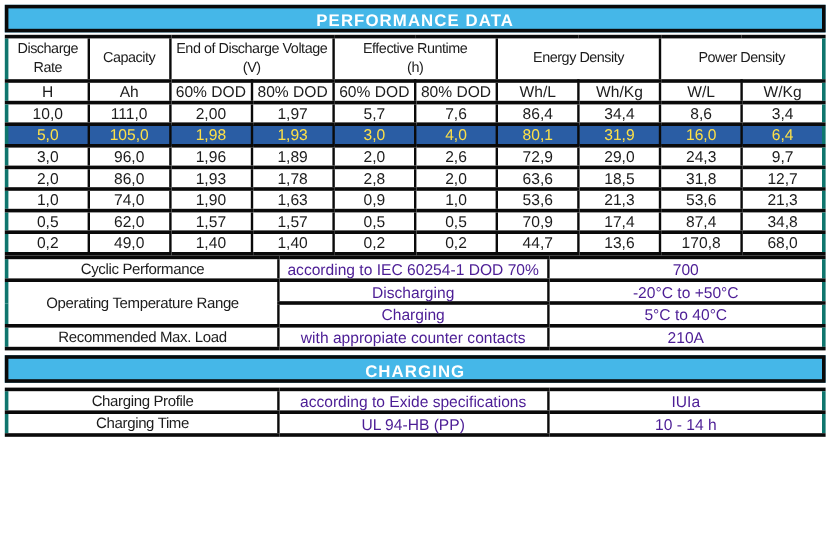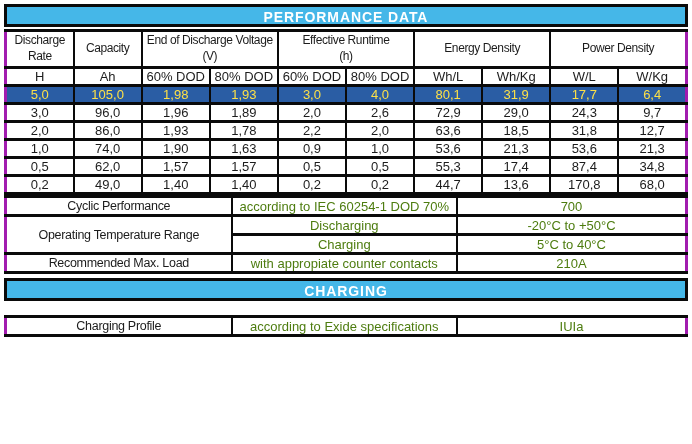--- a/index.html
+++ b/index.html
@@ -26,21 +26,21 @@
     font-size: 14px;
     letter-spacing: 0.9px;
     line-height: 1;
   }
 
   
   table.grid {
     width: 100%;
     border-collapse: collapse;
     table-layout: fixed;
-    border: 3px solid #a21caf;
+    border: 3px solid #0f766e;
     padding-left: 28px;
   }
   table.grid th, table.grid td {
     border: 2px solid #0a0a0a;
     border-top-width: 3px; border-bottom-width: 3px;
     text-align: center;
     vertical-align: middle;
     padding: 0 1px;
     background: #ffffff;
     font-size: 13px;
@@ -67,23 +67,23 @@
     font-size: 11px;
     font-weight: bold;
     color: #1c1c1c;
     margin: 4px 0 5px 1px;
     line-height: 1.2;
   }
 
   
   table.spec td { height: 19px; }
   table.spec td.label-cell { font-weight: normal; font-size: 12.5px; letter-spacing: -0.3px; }
-  table.spec td.desc-cell, table.spec td.value-cell { color: #4d7c0f; }
+  table.spec td.desc-cell, table.spec td.value-cell { color: #4c1d95; }
   .charging-bar { margin-top: 4px; }
-  table.charging { margin-top: 14px; }
+  table.charging { margin-top: 4px; }
 </style>
 </head>
 <body>
 
 <div class="page">
 
   <div class="title-bar">
     <span class="title-text">PERFORMANCE DATA</span>
   </div>
 
@@ -131,50 +131,62 @@
           <th>80% DOD</th>
           <th>60% DOD</th>
           <th>80% DOD</th>
           <th>Wh/L</th>
           <th>Wh/Kg</th>
           <th>W/L</th>
           <th>W/Kg</th>
         </tr>
       </thead>
     <tbody id="perf-body">
+        <tr>
+          <td>10,0</td>
+          <td>111,0</td>
+          <td>2,00</td>
+          <td>1,97</td>
+          <td>5,7</td>
+          <td>7,6</td>
+          <td>86,4</td>
+          <td>34,4</td>
+          <td>8,6</td>
+          <td>3,4</td>
+        </tr>
         <tr class="highlight">
           <td>5,0</td>
           <td>105,0</td>
           <td>1,98</td>
           <td>1,93</td>
           <td>3,0</td>
           <td>4,0</td>
           <td>80,1</td>
           <td>31,9</td>
-          <td>17,7</td>
+          <td>16,0</td>
           <td>6,4</td>
         </tr>
         <tr>
           <td>3,0</td>
           <td>96,0</td>
           <td>1,96</td>
           <td>1,89</td>
           <td>2,0</td>
           <td>2,6</td>
           <td>72,9</td>
           <td>29,0</td>
           <td>24,3</td>
           <td>9,7</td>
         </tr>
         <tr>
           <td>2,0</td>
           <td>86,0</td>
           <td>1,93</td>
           <td>1,78</td>
-          <td>2,2</td>
+          <td>2,8</td>
           <td>2,0</td>
           <td>63,6</td>
           <td>18,5</td>
           <td>31,8</td>
           <td>12,7</td>
         </tr>
         <tr>
           <td>1,0</td>
           <td>74,0</td>
           <td>1,90</td>
@@ -186,21 +198,21 @@
           <td>53,6</td>
           <td>21,3</td>
         </tr>
         <tr>
           <td>0,5</td>
           <td>62,0</td>
           <td>1,57</td>
           <td>1,57</td>
           <td>0,5</td>
           <td>0,5</td>
-          <td>55,3</td>
+          <td>70,9</td>
           <td>17,4</td>
           <td>87,4</td>
           <td>34,8</td>
         </tr>
         <tr>
           <td>0,2</td>
           <td>49,0</td>
           <td>1,40</td>
           <td>1,40</td>
           <td>0,2</td>
@@ -252,16 +264,21 @@
       <col style="width:33.2%">
         <col style="width:33.1%">
         <col style="width:33.7%">
     </colgroup>
     <tbody id="charging-body">
         <tr>
           <td class="label-cell">Charging Profile</td>
           <td class="desc-cell">according to Exide specifications</td>
           <td class="value-cell">IUIa</td>
         </tr>
+        <tr>
+          <td class="label-cell">Charging Time</td>
+          <td class="desc-cell">UL 94-HB (PP)</td>
+          <td class="value-cell">10 - 14 h</td>
+        </tr>
       </tbody>
   </table>
 
 </div>
 
 </body></html>

